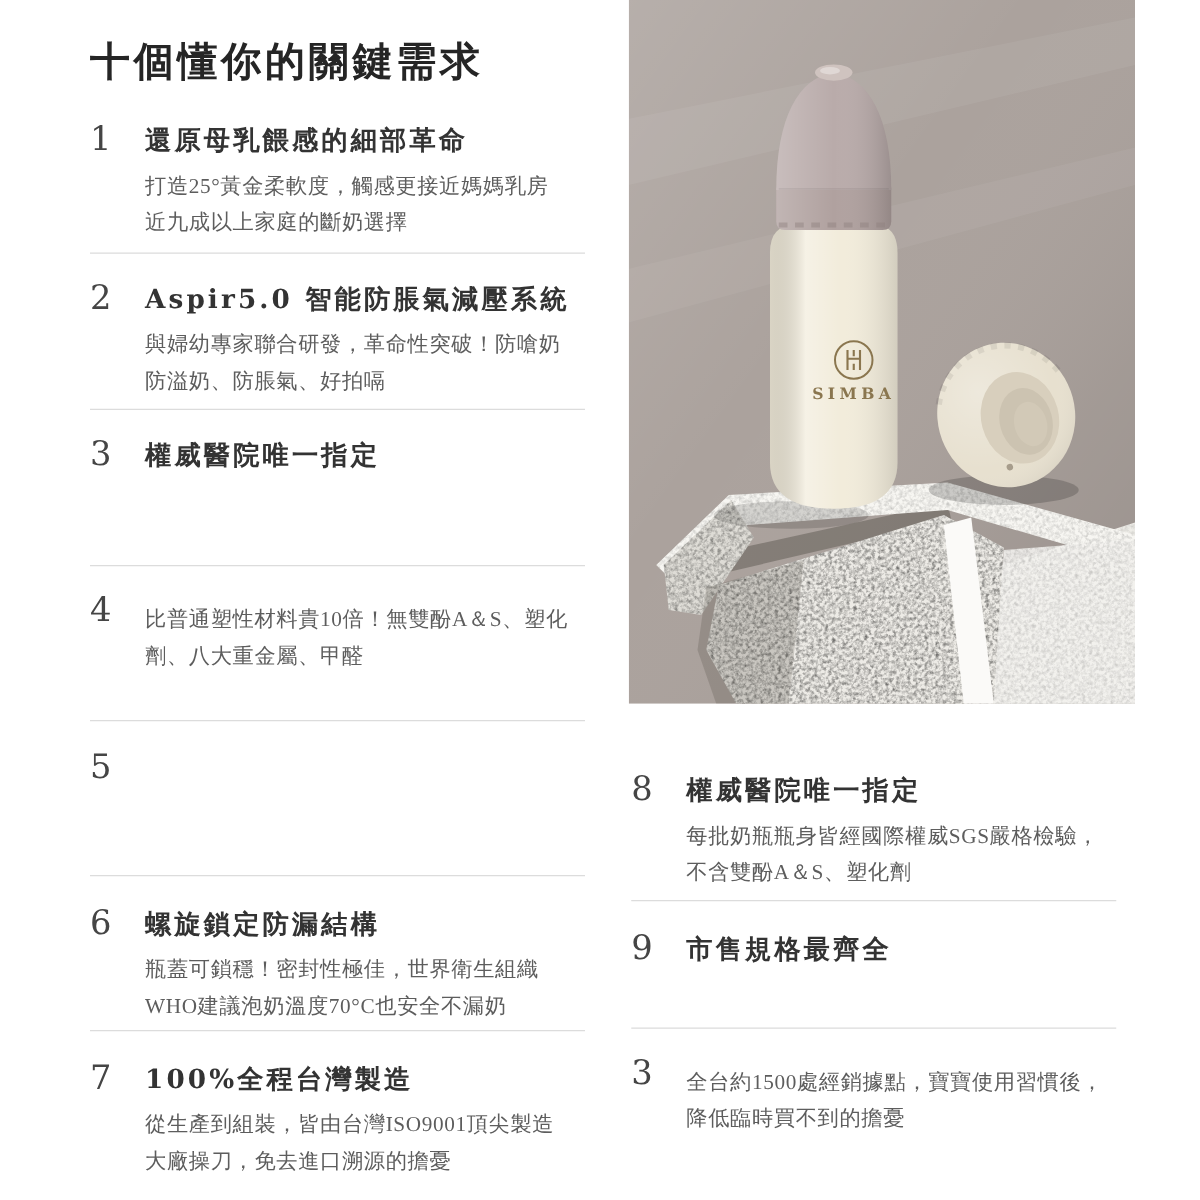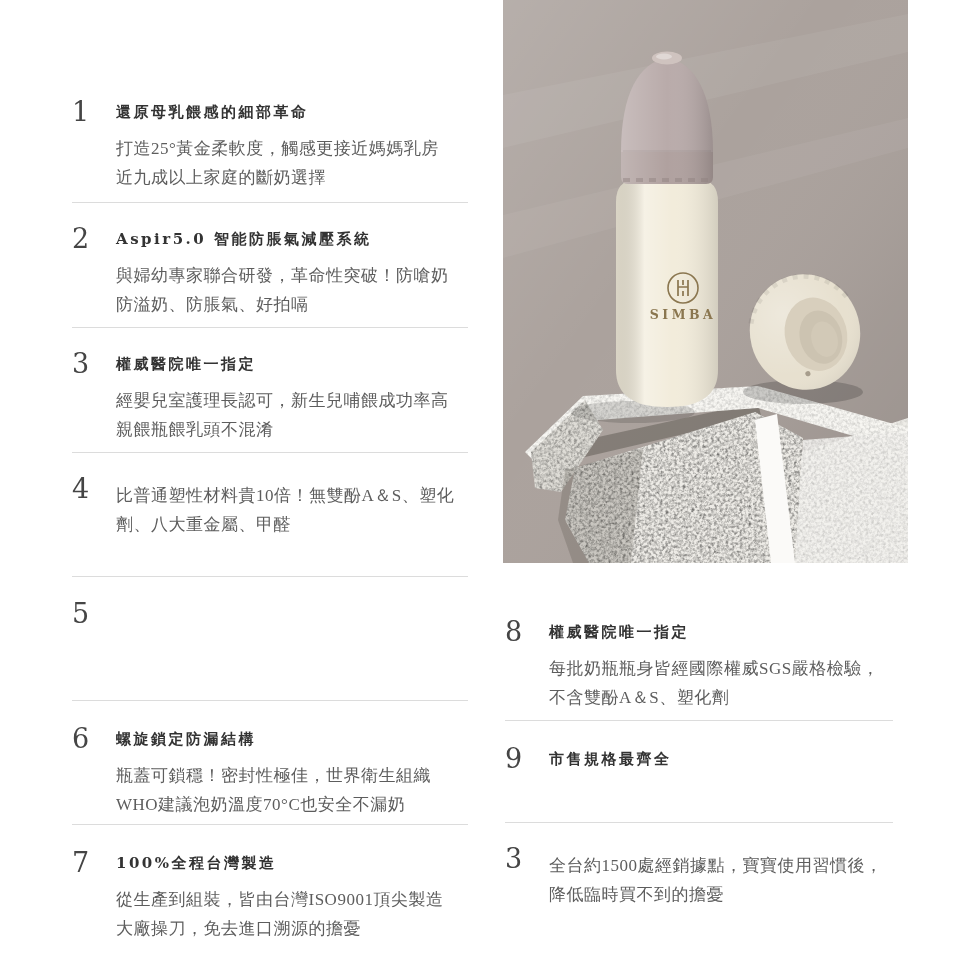--- a/index.html
+++ b/index.html
@@ -6,35 +6,36 @@
   .canvas{position:relative;width:960px;height:960px;background:#ffffff;overflow:hidden;
           font-family:"Liberation Sans","DejaVu Sans",sans-serif;}
   .page-title{position:absolute;left:72px;top:28px;margin:0;
               font-family:"DejaVu Serif","Liberation Serif",serif;
               font-size:32px;font-weight:700;letter-spacing:3px;color:#252525;}
   .item{position:absolute;display:flex;align-items:flex-start;}
   .item .num{flex:0 0 44px;font-family:"DejaVu Serif","Liberation Serif",serif;
              font-size:27px;line-height:30px;color:#454545;font-weight:400;}
   .item .txt{flex:1;}
   .item h2{margin:0;font-family:"DejaVu Serif","Liberation Serif",serif;
-           font-size:15px;line-height:30px;font-weight:700;letter-spacing:2.5px;color:#333333;}
+           font-size:21px;line-height:30px;font-weight:700;letter-spacing:2.5px;color:#333333;}
   .item p{margin:7px 0 0 0;font-size:17px;line-height:29px;color:#5d5d5d;
           letter-spacing:0.5px;white-space:pre-line;font-family:Liberation Serif, serif;}
   .hr{position:absolute;height:1px;background:#dcdcdc;}
   .hr.l{left:72px;width:396px;}
   .hr.r{left:505px;width:388px;}
   .col-l{left:72px;width:400px;}
   .col-r{left:505px;width:398px;}
   .photo{position:absolute;left:503px;top:0;width:405px;height:563px;}
 </style>
 </head>
 <body>
 
 <div class="canvas">
 
+  <h1 class="page-title">十個懂你的關鍵需求</h1>
 
   <div class="item col-l" style="top:97px">
     <span class="num">1</span>
     <div class="txt">
         <h2>還原母乳餵感的細部革命</h2>
     <p>打造25°黃金柔軟度，觸感更接近媽媽乳房
 近九成以上家庭的斷奶選擇</p>
       </div>
   </div>
   <div class="hr l" style="top:202px"></div>
@@ -46,22 +47,20 @@
     <p>與婦幼專家聯合研發，革命性突破！防嗆奶
 防溢奶、防脹氣、好拍嗝</p>
       </div>
   </div>
   <div class="hr l" style="top:327px"></div>
 
   <div class="item col-l" style="top:349px">
     <span class="num">3</span>
     <div class="txt">
         <h2>權威醫院唯一指定</h2>
-    <p>經嬰兒室護理長認可，新生兒哺餵成功率高
-親餵瓶餵乳頭不混淆</p>
       </div>
   </div>
   <div class="hr l" style="top:452px"></div>
 
   <div class="item col-l" style="top:474px">
     <span class="num">4</span>
     <div class="txt">
     <p>比普通塑性材料貴10倍！無雙酚A＆S、塑化
 劑、八大重金屬、甲醛</p>
       </div>

